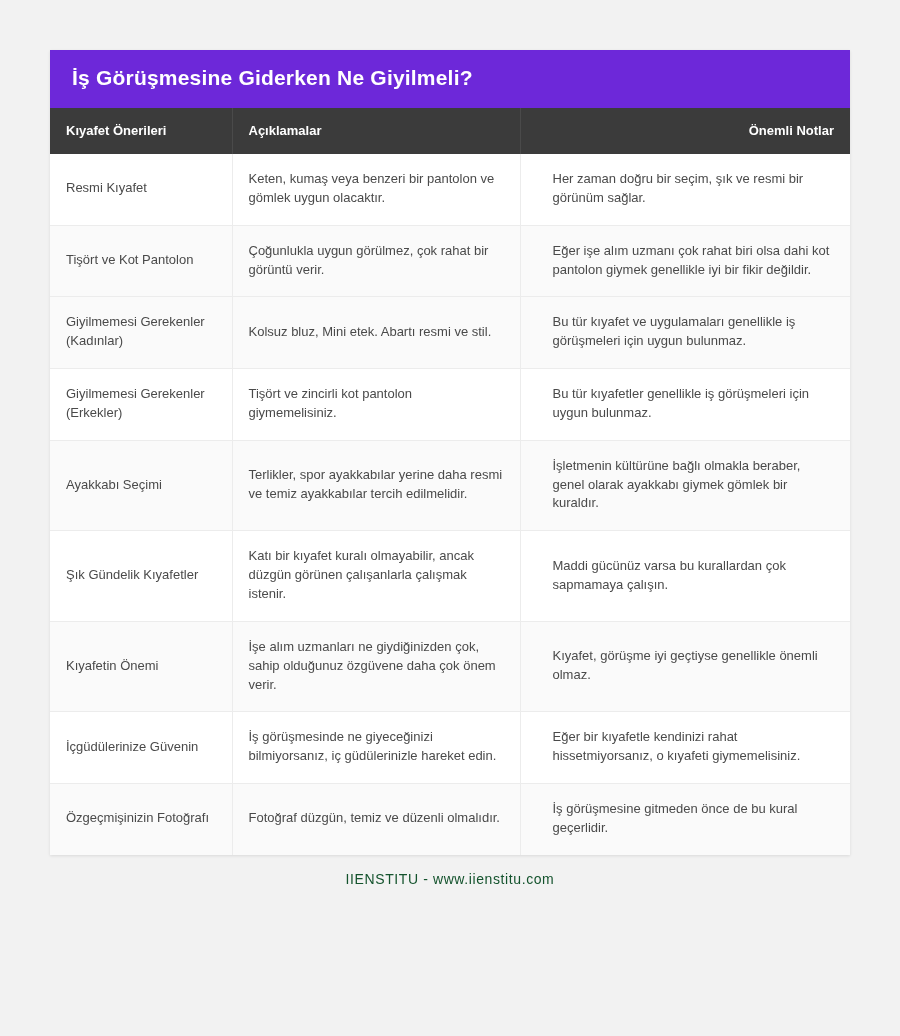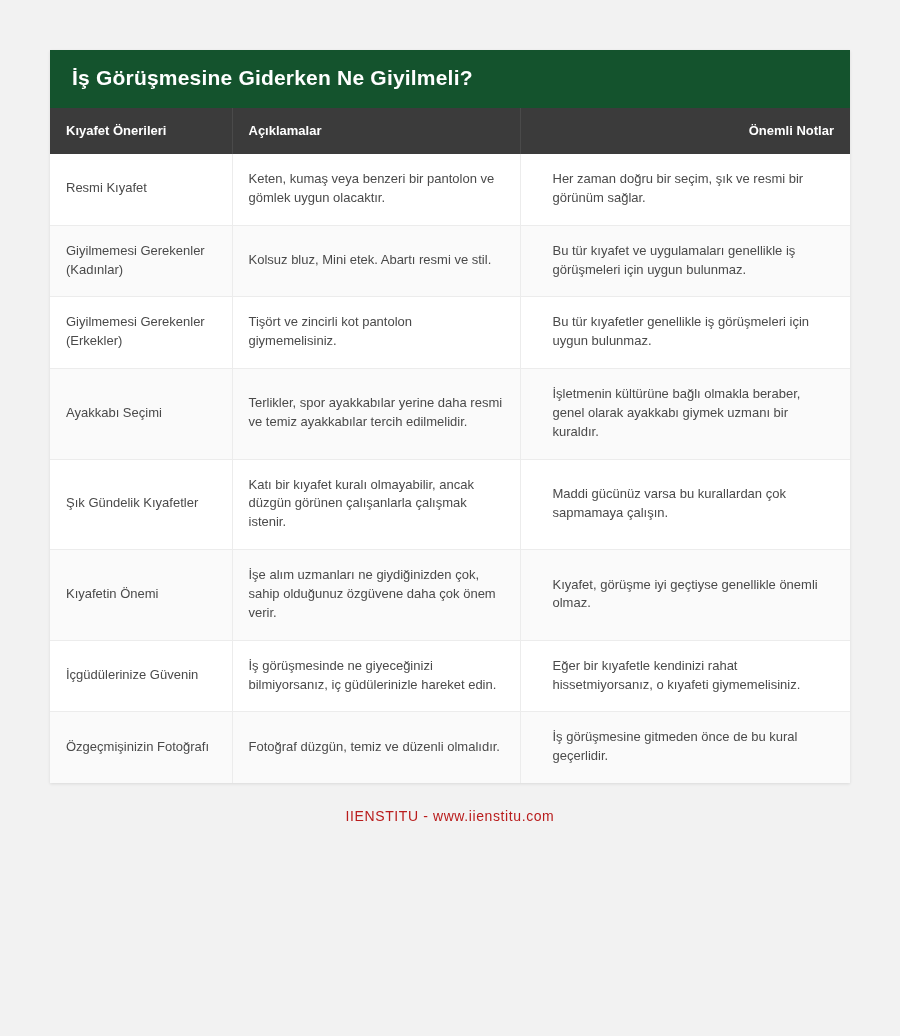--- a/index.html
+++ b/index.html
@@ -20,21 +20,21 @@
     padding: 50px 50px 0 50px;
     position: relative;
   }
   .card {
     width: 800px;
     background: #ffffff;
     box-shadow: 0 1px 3px rgba(0,0,0,0.10);
     overflow: hidden;
   }
   .title-bar {
-    background: #14532d;
+    background: #6d28d9;
     color: #ffffff;
     padding: 20px 22px 22px 22px;
     box-sizing: border-box;
     height: 58px;
     display: flex;
     align-items: center;
   }
   .title-bar h1 {
     margin: 0;
     font-size: 21px;
@@ -82,24 +82,24 @@
   }
   .col-0 { width: 182px; }
   .col-1 { width: 288px; }
   .col-2 { width: 330px; }
   td.cell-label {
     color: #3f3f3f;
   }
   .footer {
     width: 800px;
     text-align: center;
-    color: #b91c1c;
+    color: #14532d;
     font-size: 14px;
     letter-spacing: 0.6px;
-    padding-top: 25px;
+    padding-top: 16px;
     font-weight: normal;
   }
 </style>
 </head>
 <body>
 
 <div class="page">
 
   <div class="card">
 
@@ -120,33 +120,38 @@
           <th>Önemli Notlar</th>
         </tr>
       </thead>
       <tbody>
         <tr>
           <td class="cell-label">Resmi Kıyafet</td>
           <td>Keten, kumaş veya benzeri bir pantolon ve gömlek uygun olacaktır.</td>
           <td>Her zaman doğru bir seçim, şık ve resmi bir görünüm sağlar.</td>
         </tr>
         <tr class="alt">
+          <td class="cell-label">Tişört ve Kot Pantolon</td>
+          <td>Çoğunlukla uygun görülmez, çok rahat bir görüntü verir.</td>
+          <td>Eğer işe alım uzmanı çok rahat biri olsa dahi kot pantolon giymek genellikle iyi bir fikir değildir.</td>
+        </tr>
+        <tr class="alt">
           <td class="cell-label">Giyilmemesi Gerekenler (Kadınlar)</td>
           <td>Kolsuz bluz, Mini etek. Abartı resmi ve stil.</td>
           <td>Bu tür kıyafet ve uygulamaları genellikle iş görüşmeleri için uygun bulunmaz.</td>
         </tr>
         <tr>
           <td class="cell-label">Giyilmemesi Gerekenler (Erkekler)</td>
           <td>Tişört ve zincirli kot pantolon giymemelisiniz.</td>
           <td>Bu tür kıyafetler genellikle iş görüşmeleri için uygun bulunmaz.</td>
         </tr>
         <tr class="alt">
           <td class="cell-label">Ayakkabı Seçimi</td>
           <td>Terlikler, spor ayakkabılar yerine daha resmi ve temiz ayakkabılar tercih edilmelidir.</td>
-          <td>İşletmenin kültürüne bağlı olmakla beraber, genel olarak ayakkabı giymek uzmanı bir kuraldır.</td>
+          <td>İşletmenin kültürüne bağlı olmakla beraber, genel olarak ayakkabı giymek gömlek bir kuraldır.</td>
         </tr>
         <tr>
           <td class="cell-label">Şık Gündelik Kıyafetler</td>
           <td>Katı bir kıyafet kuralı olmayabilir, ancak düzgün görünen çalışanlarla çalışmak istenir.</td>
           <td>Maddi gücünüz varsa bu kurallardan çok sapmamaya çalışın.</td>
         </tr>
         <tr class="alt">
           <td class="cell-label">Kıyafetin Önemi</td>
           <td>İşe alım uzmanları ne giydiğinizden çok, sahip olduğunuz özgüvene daha çok önem verir.</td>
           <td>Kıyafet, görüşme iyi geçtiyse genellikle önemli olmaz.</td>

